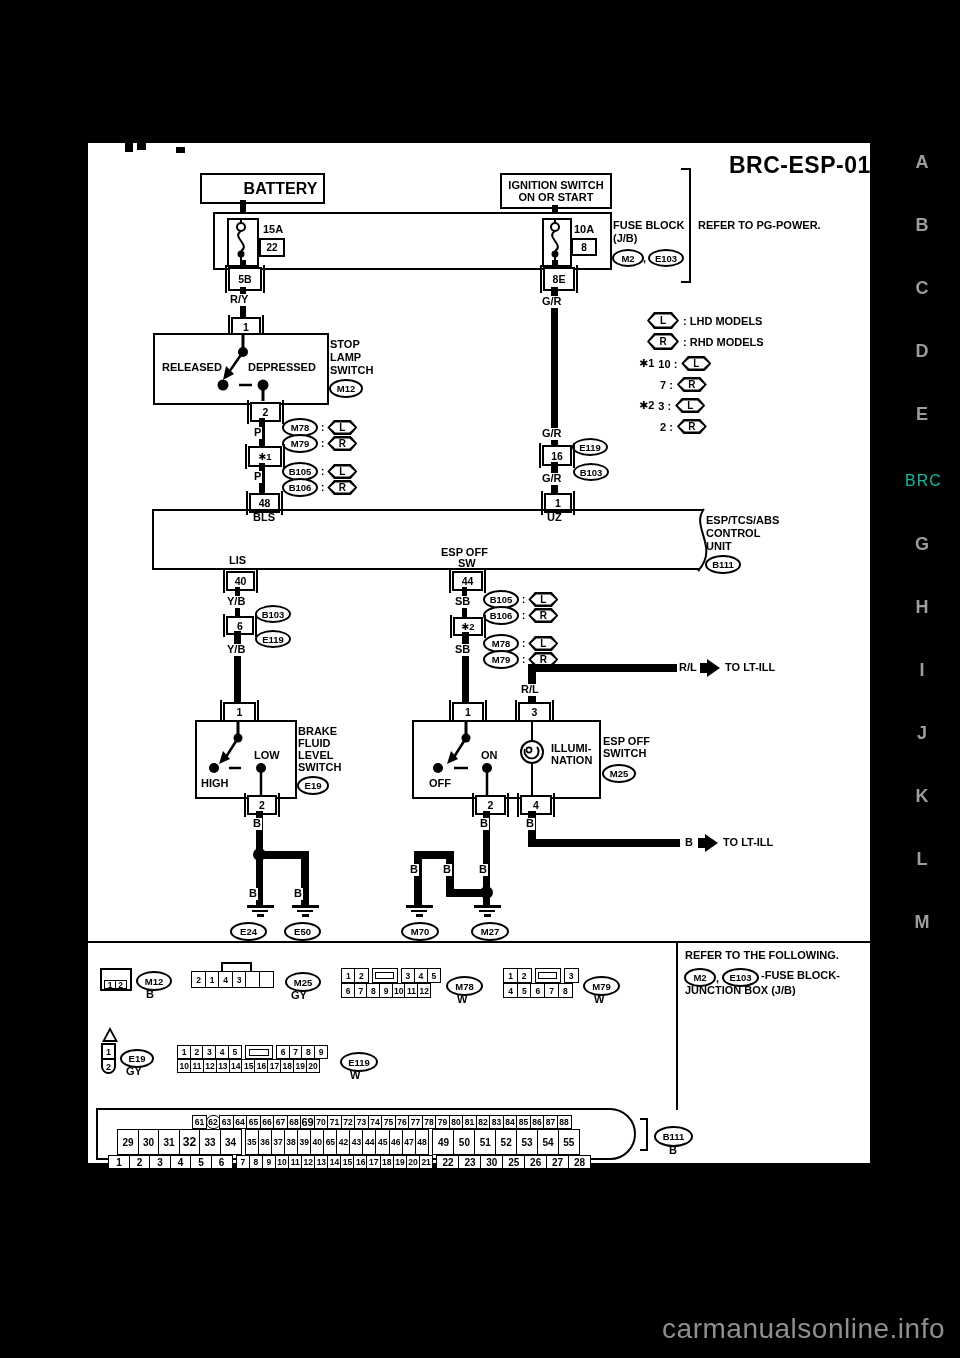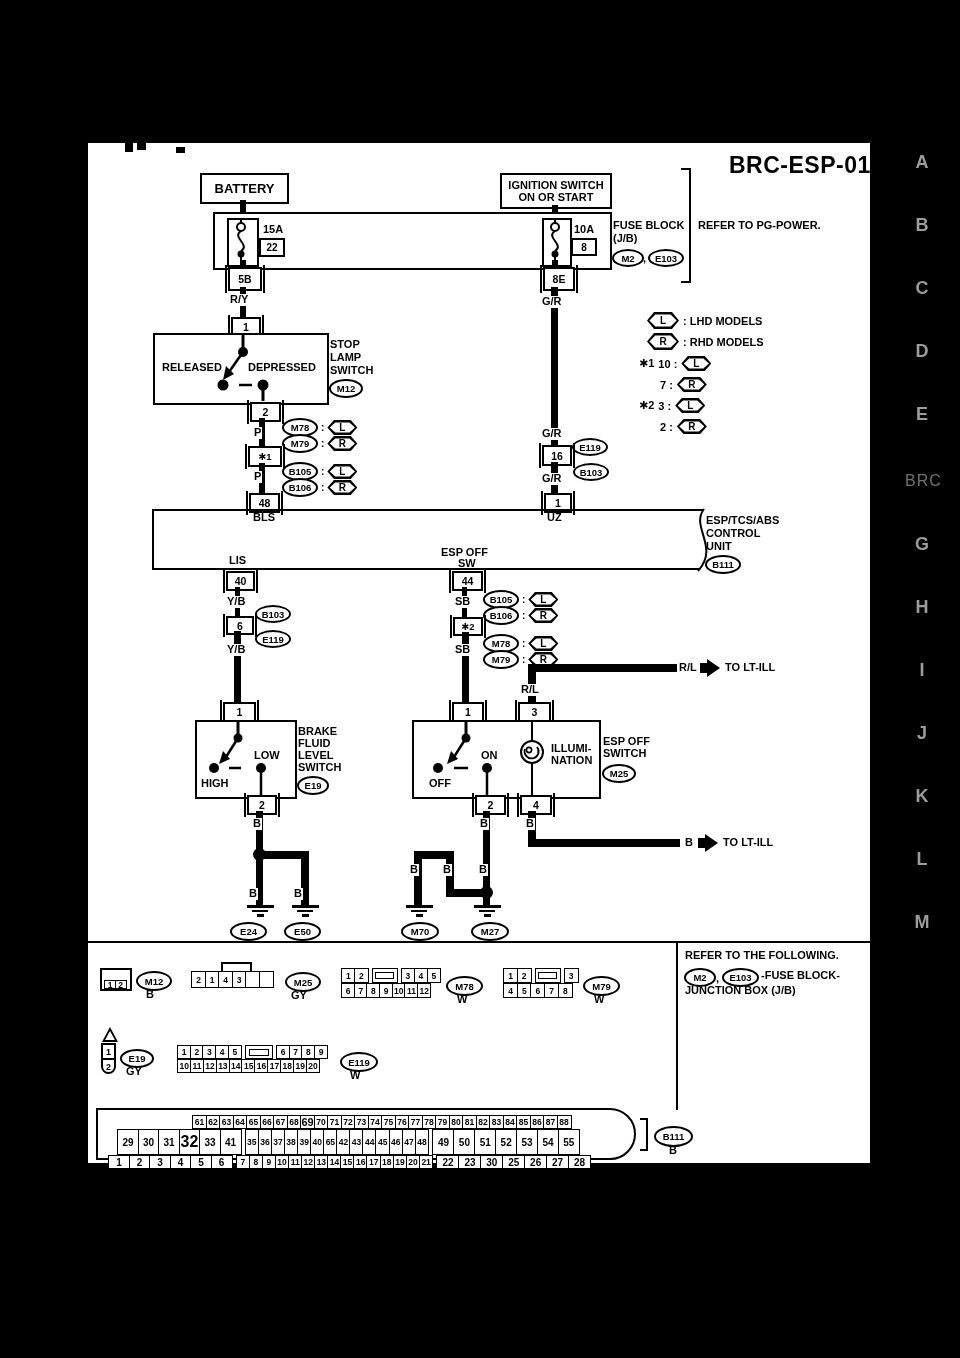--- a/index.html
+++ b/index.html
@@ -34,21 +34,21 @@
   .gnd div{background:#000;height:2.6px;margin:0 auto 2px auto;}
   .arrowR{position:absolute;width:0;height:0;border-left:13px solid #000;border-top:9px solid transparent;border-bottom:9px solid transparent;}
   .grid-row{display:flex;}
   .grid-group{display:flex;}
   .grid-group + .grid-group{margin-left:3px;}
   .cell{box-sizing:border-box;border:1.5px solid #000;margin-left:-1.5px;background:#fff;display:flex;align-items:center;
         justify-content:center;font-size:8.5px;font-weight:700;flex:none;position:relative;}
   .grid-group .cell:first-child{margin-left:0;}
   .keyg .cell::after{content:"";position:absolute;left:12%;right:12%;top:25%;height:5px;border:1.5px solid #000;background:#fff;}
   .sideletter{position:absolute;color:#9c9c9c;font-size:18px;font-weight:700;width:40px;text-align:center;}
-  .brcletter{position:absolute;color:#737373;font-size:16px;font-weight:400;letter-spacing:1px;}
+  .brcletter{position:absolute;color:#14b8a6;font-size:16px;font-weight:400;letter-spacing:1px;}
   .watermark{position:absolute;color:#8f8f8f;font-size:28px;font-weight:400;letter-spacing:0.5px;}
   svg{position:absolute;overflow:visible;}
   .frag{position:absolute;background:#000;}
 </style>
 </head>
 <body>
 
 <div id="page">
 
   <div class="sideletter" style="left:902px;top:152px;">A</div>
@@ -58,30 +58,31 @@
   <div class="sideletter" style="left:902px;top:404px;">E</div>
   <div class="brcletter" style="left:905px;top:472px;">BRC</div>
   <div class="sideletter" style="left:902px;top:534px;">G</div>
   <div class="sideletter" style="left:902px;top:597px;">H</div>
   <div class="sideletter" style="left:902px;top:660px;">I</div>
   <div class="sideletter" style="left:902px;top:723px;">J</div>
   <div class="sideletter" style="left:902px;top:786px;">K</div>
   <div class="sideletter" style="left:902px;top:849px;">L</div>
   <div class="sideletter" style="left:902px;top:912px;">M</div>
 
+  <div class="watermark" style="right:15px;top:1313px;">carmanualsonline.info</div>
 
   <div id="diagram">
 
     <div class="frag" style="left:37px;top:0;width:8px;height:9px;"></div>
     <div class="frag" style="left:49px;top:0;width:9px;height:7px;"></div>
     <div class="frag" style="left:88px;top:4px;width:9px;height:6px;"></div>
 
     <div class="lbl plain big" style="left:640px;top:10px;">BRC-ESP-01</div>
 
-    <div class="box" style="left:112px;top:30px;width:85px;height:27px;font-size:13px;font-weight:700;">
+    <div class="box" style="left:112px;top:30px;width:85px;height:27px;font-size:16px;font-weight:700;padding-left:36px;">
       <span>BATTERY</span>
     </div>
     <div class="box" style="left:412px;top:30px;width:108px;height:32px;font-size:11px;font-weight:700;flex-direction:column;">
       <span>IGNITION SWITCH</span>
       <span>ON OR START</span>
     </div>
 
     <div class="wire" style="left:152px;top:57px;width:6px;height:12px;"></div>
     <div class="wire" style="left:464px;top:62px;width:6px;height:7px;"></div>
 
@@ -624,21 +625,21 @@
     <div class="oval" style="left:634px;top:825px;width:33px;height:15px;">
         <span>E103</span>
       </div>
     <div class="lbl plain" style="left:672px;top:827px;">-FUSE BLOCK-</div>
     <div class="lbl plain" style="left:596px;top:842px;">JUNCTION BOX (J/B)</div>
 
     <div class="abs" style="left:8px;top:965px;width:540px;height:52px;border:2px solid #000;border-radius:0 28px 28px 0;background:#fff;box-sizing:border-box;padding-top:5px;">
         <div class="grid-row" style="margin-left: 94px; height: 14px;">
           <div class="grid-group">
             <span class="cell" style="width: 15px; font-size: 8.5px;">61</span>
-            <span class="cell" style="width: 15px; font-size: 8.5px;">62</span>
+            <span class="cell" style="width: 15px; font-size: 8.5px; border-radius: 7px;">62</span>
             <span class="cell" style="width: 15px; font-size: 8.5px;">63</span>
             <span class="cell" style="width: 15px; font-size: 8.5px;">64</span>
             <span class="cell" style="width: 15px; font-size: 8.5px;">65</span>
             <span class="cell" style="width: 15px; font-size: 8.5px;">66</span>
             <span class="cell" style="width: 15px; font-size: 8.5px;">67</span>
             <span class="cell" style="width: 15px; font-size: 8.5px;">68</span>
             <span class="cell" style="width: 15px; font-size: 11px;">69</span>
             <span class="cell" style="width: 15px; font-size: 8.5px;">70</span>
             <span class="cell" style="width: 15px; font-size: 8.5px;">71</span>
             <span class="cell" style="width: 15px; font-size: 8.5px;">72</span>
@@ -658,23 +659,23 @@
             <span class="cell" style="width: 15px; font-size: 8.5px;">86</span>
             <span class="cell" style="width: 15px; font-size: 8.5px;">87</span>
             <span class="cell" style="width: 15px; font-size: 8.5px;">88</span>
           </div>
         </div>
         <div class="grid-row" style="margin-left: 19px; height: 26px;">
           <div class="grid-group">
             <span class="cell" style="width: 22px; font-size: 10px;">29</span>
             <span class="cell" style="width: 22px; font-size: 10px;">30</span>
             <span class="cell" style="width: 22px; font-size: 10px;">31</span>
-            <span class="cell" style="width: 22px; font-size: 16px;">32</span>
+            <span class="cell" style="width: 22px; font-size: 12px;">32</span>
             <span class="cell" style="width: 22px; font-size: 10px;">33</span>
-            <span class="cell" style="width: 22px; font-size: 10px;">41</span>
+            <span class="cell" style="width: 22px; font-size: 10px;">34</span>
           </div>
           <div class="grid-group">
             <span class="cell" style="width: 14.6px; font-size: 8.5px;">35</span>
             <span class="cell" style="width: 14.6px; font-size: 8.5px;">36</span>
             <span class="cell" style="width: 14.6px; font-size: 8.5px;">37</span>
             <span class="cell" style="width: 14.6px; font-size: 8.5px;">38</span>
             <span class="cell" style="width: 14.6px; font-size: 8.5px;">39</span>
             <span class="cell" style="width: 14.6px; font-size: 8.5px;">40</span>
             <span class="cell" style="width: 14.6px; font-size: 8.5px;">65</span>
             <span class="cell" style="width: 14.6px; font-size: 8.5px;">42</span>

